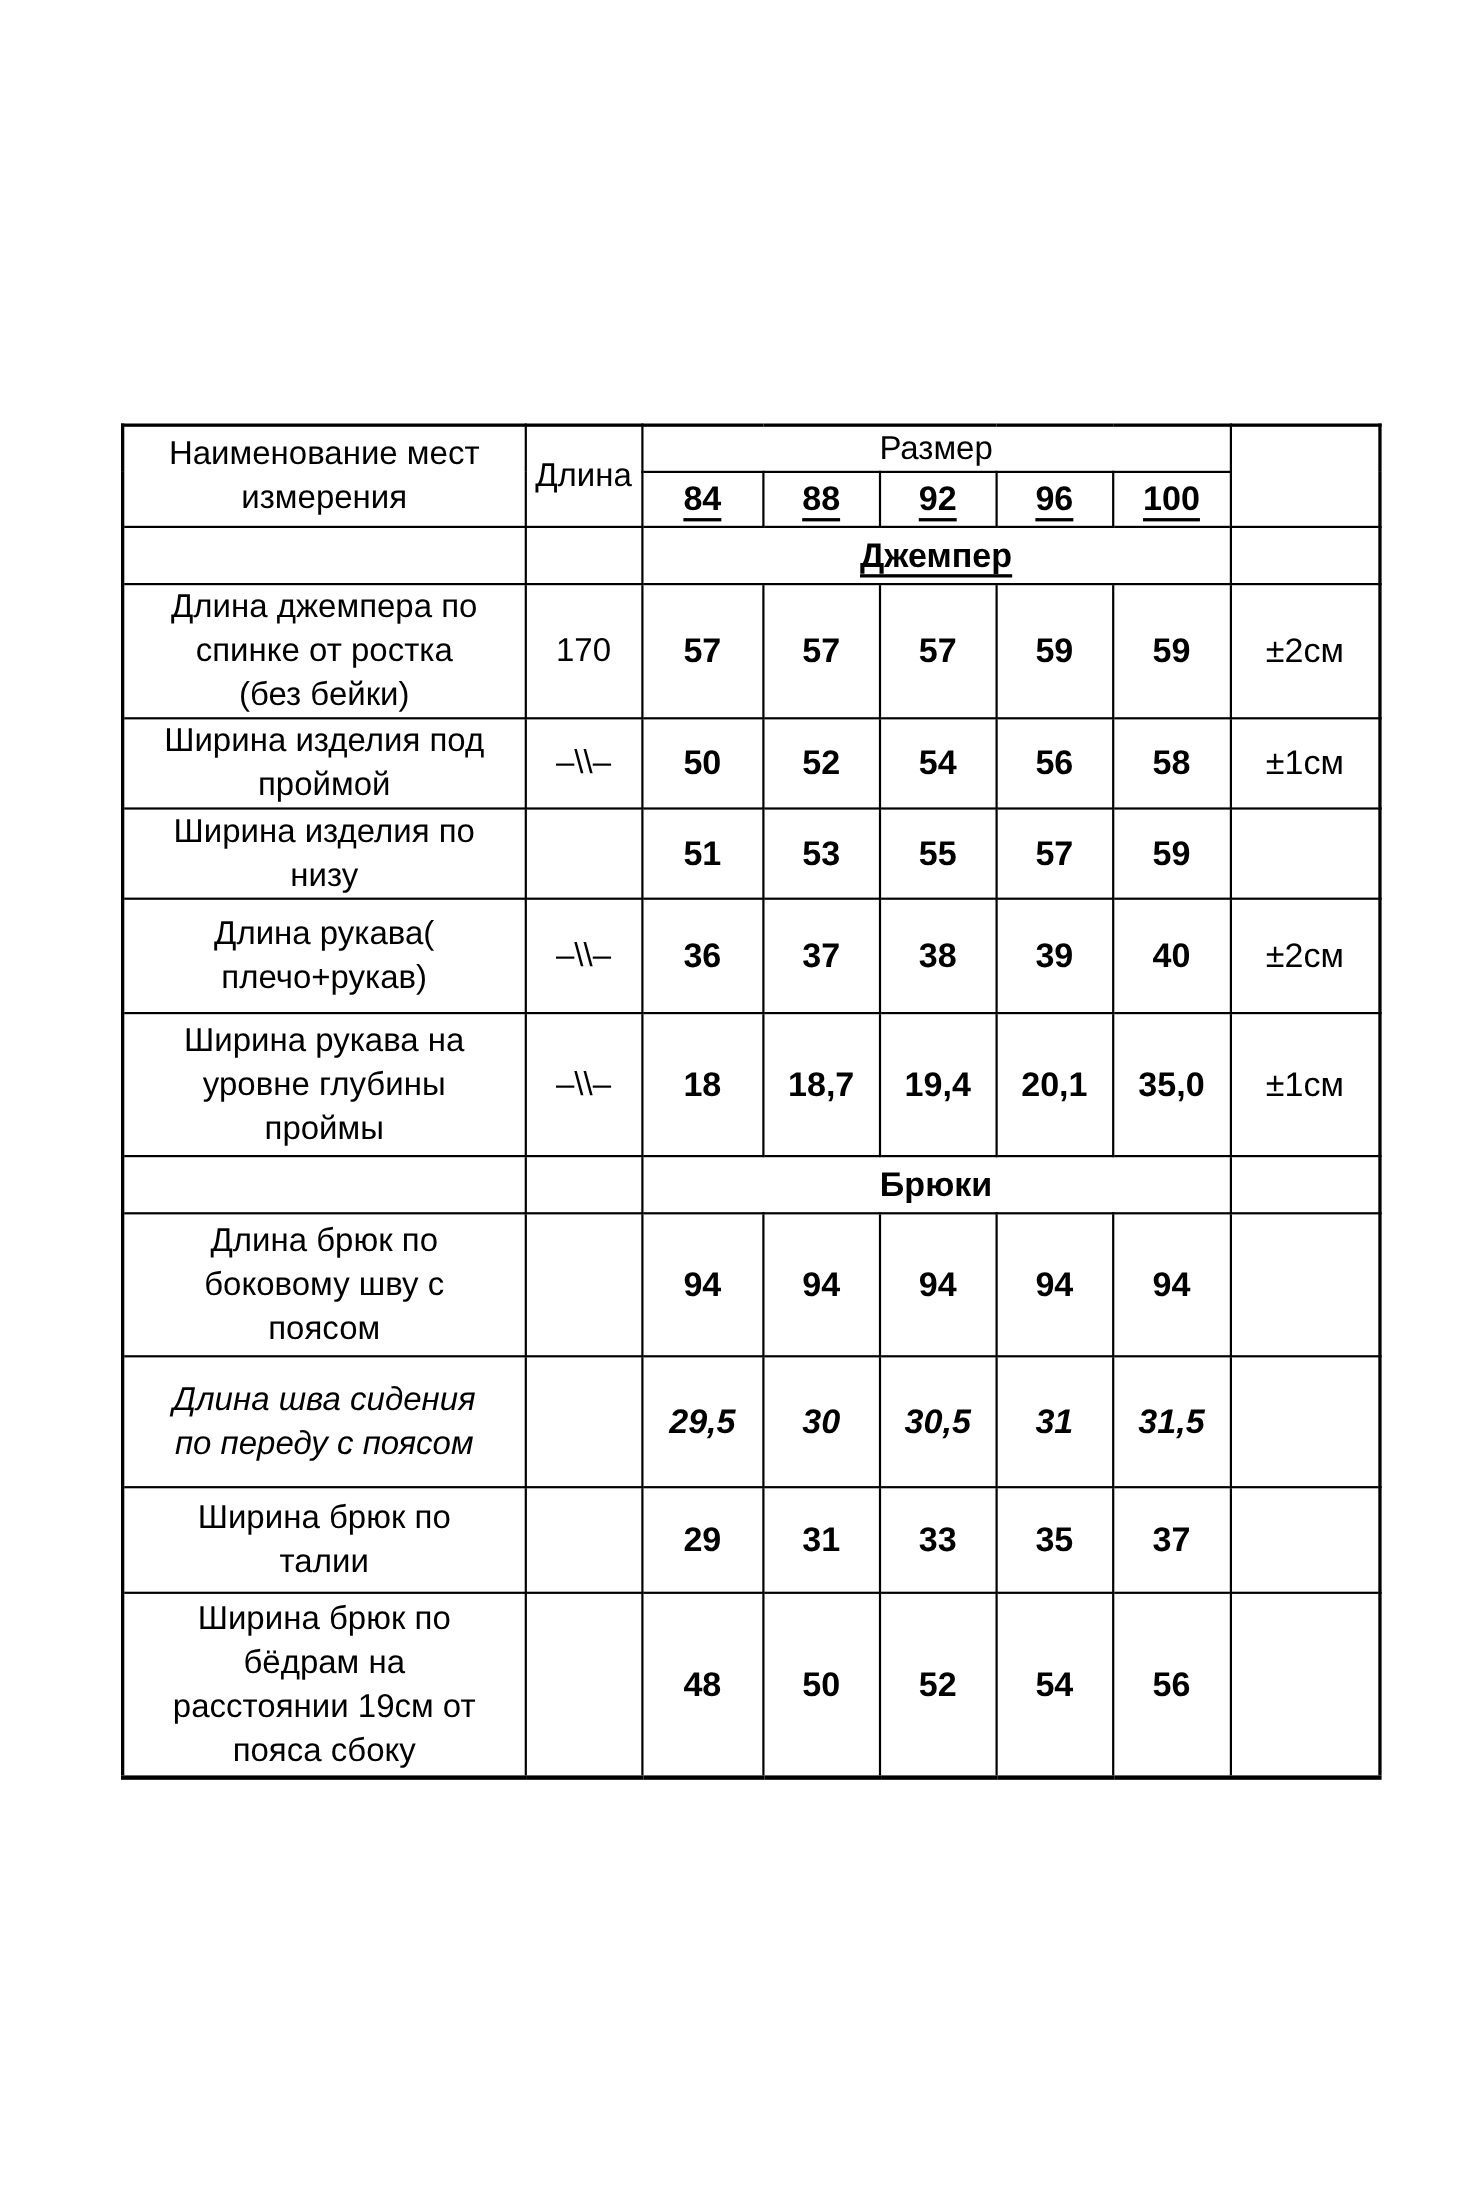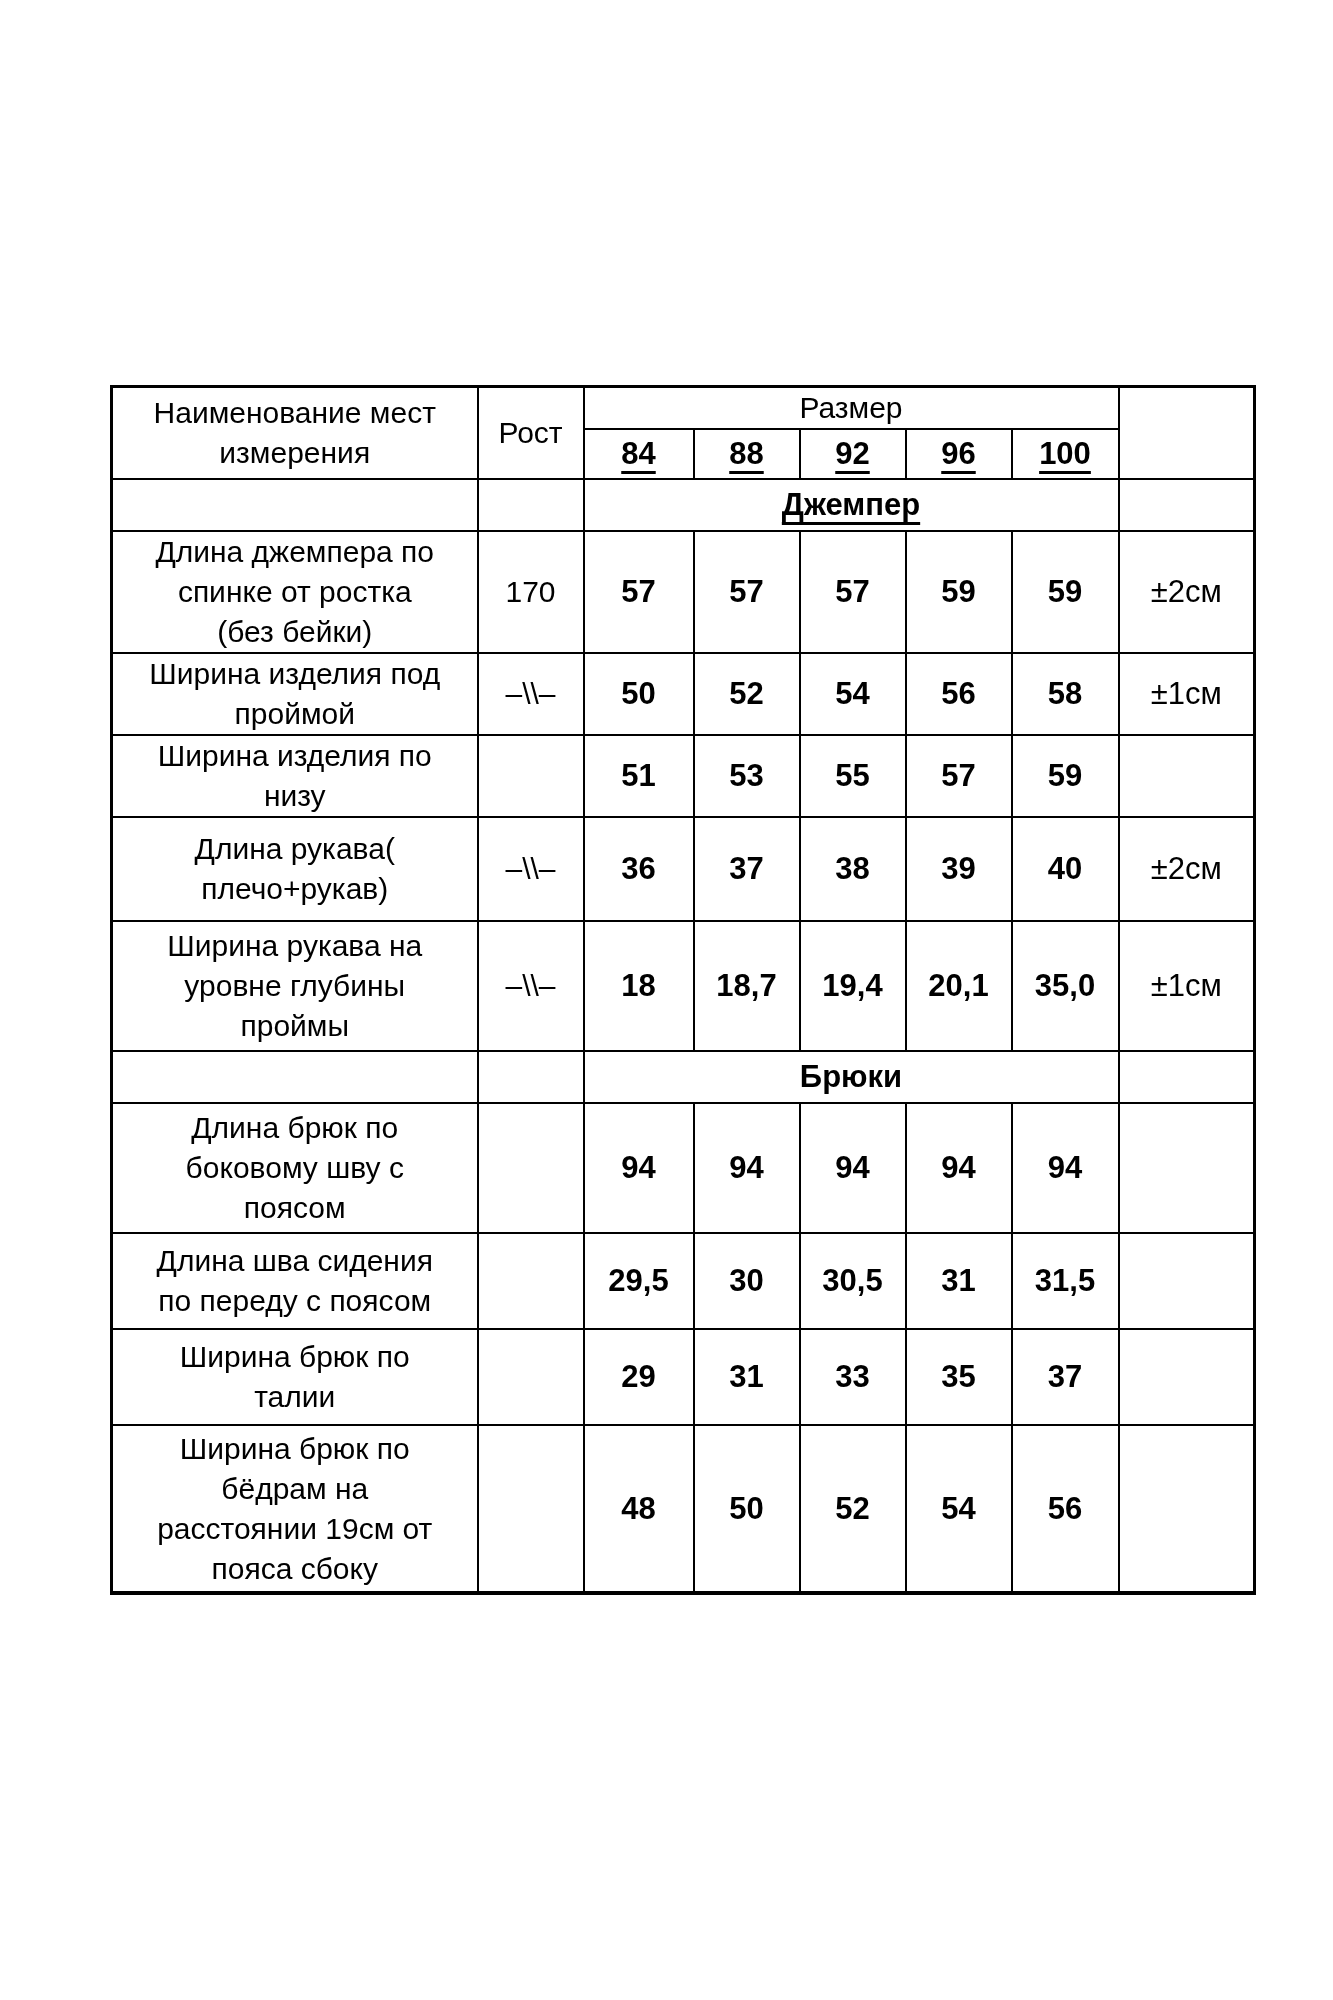--- a/index.html
+++ b/index.html
@@ -37,21 +37,21 @@
   
   tr.rA  { height: 40px; }
   tr.rB  { height: 50px; }
   tr.rS  { height: 52px; }
   tr.r1  { height: 105px; }
   tr.r2  { height: 76px; }
   tr.r3  { height: 80px;  }
   tr.r4  { height: 104px; }
   tr.r5  { height: 130px; }
   tr.r6  { height: 130px; }
-  tr.r7  { height: 96px;  }
+  tr.r7  { height: 119px; font-style: italic;  }
   tr.r8  { height: 96px;  }
   tr.r9  { height: 168px; }
 
   .hdr {
     font-size: 30px;
     line-height: 40px;
     white-space: pre-line;
   }
   .name {
     font-size: 30px;
@@ -98,21 +98,21 @@
       <col style="width:106px">
       <col style="width:106px">
       <col style="width:107px">
       <col style="width:136px">
     </colgroup>
 
     <tbody>
         <tr class="rA">
       <td class="hdr" rowspan="2">Наименование мест
 измерения</td>
-      <td class="hdr" rowspan="2">Рост</td>
+      <td class="hdr" rowspan="2">Длина</td>
       <td class="hdr" colspan="5">Размер</td>
       <td rowspan="2"></td>
     </tr>
     <tr class="rB">
       <td class="size-h">84</td>
       <td class="size-h">88</td>
       <td class="size-h">92</td>
       <td class="size-h">96</td>
       <td class="size-h">100</td>
     </tr>

